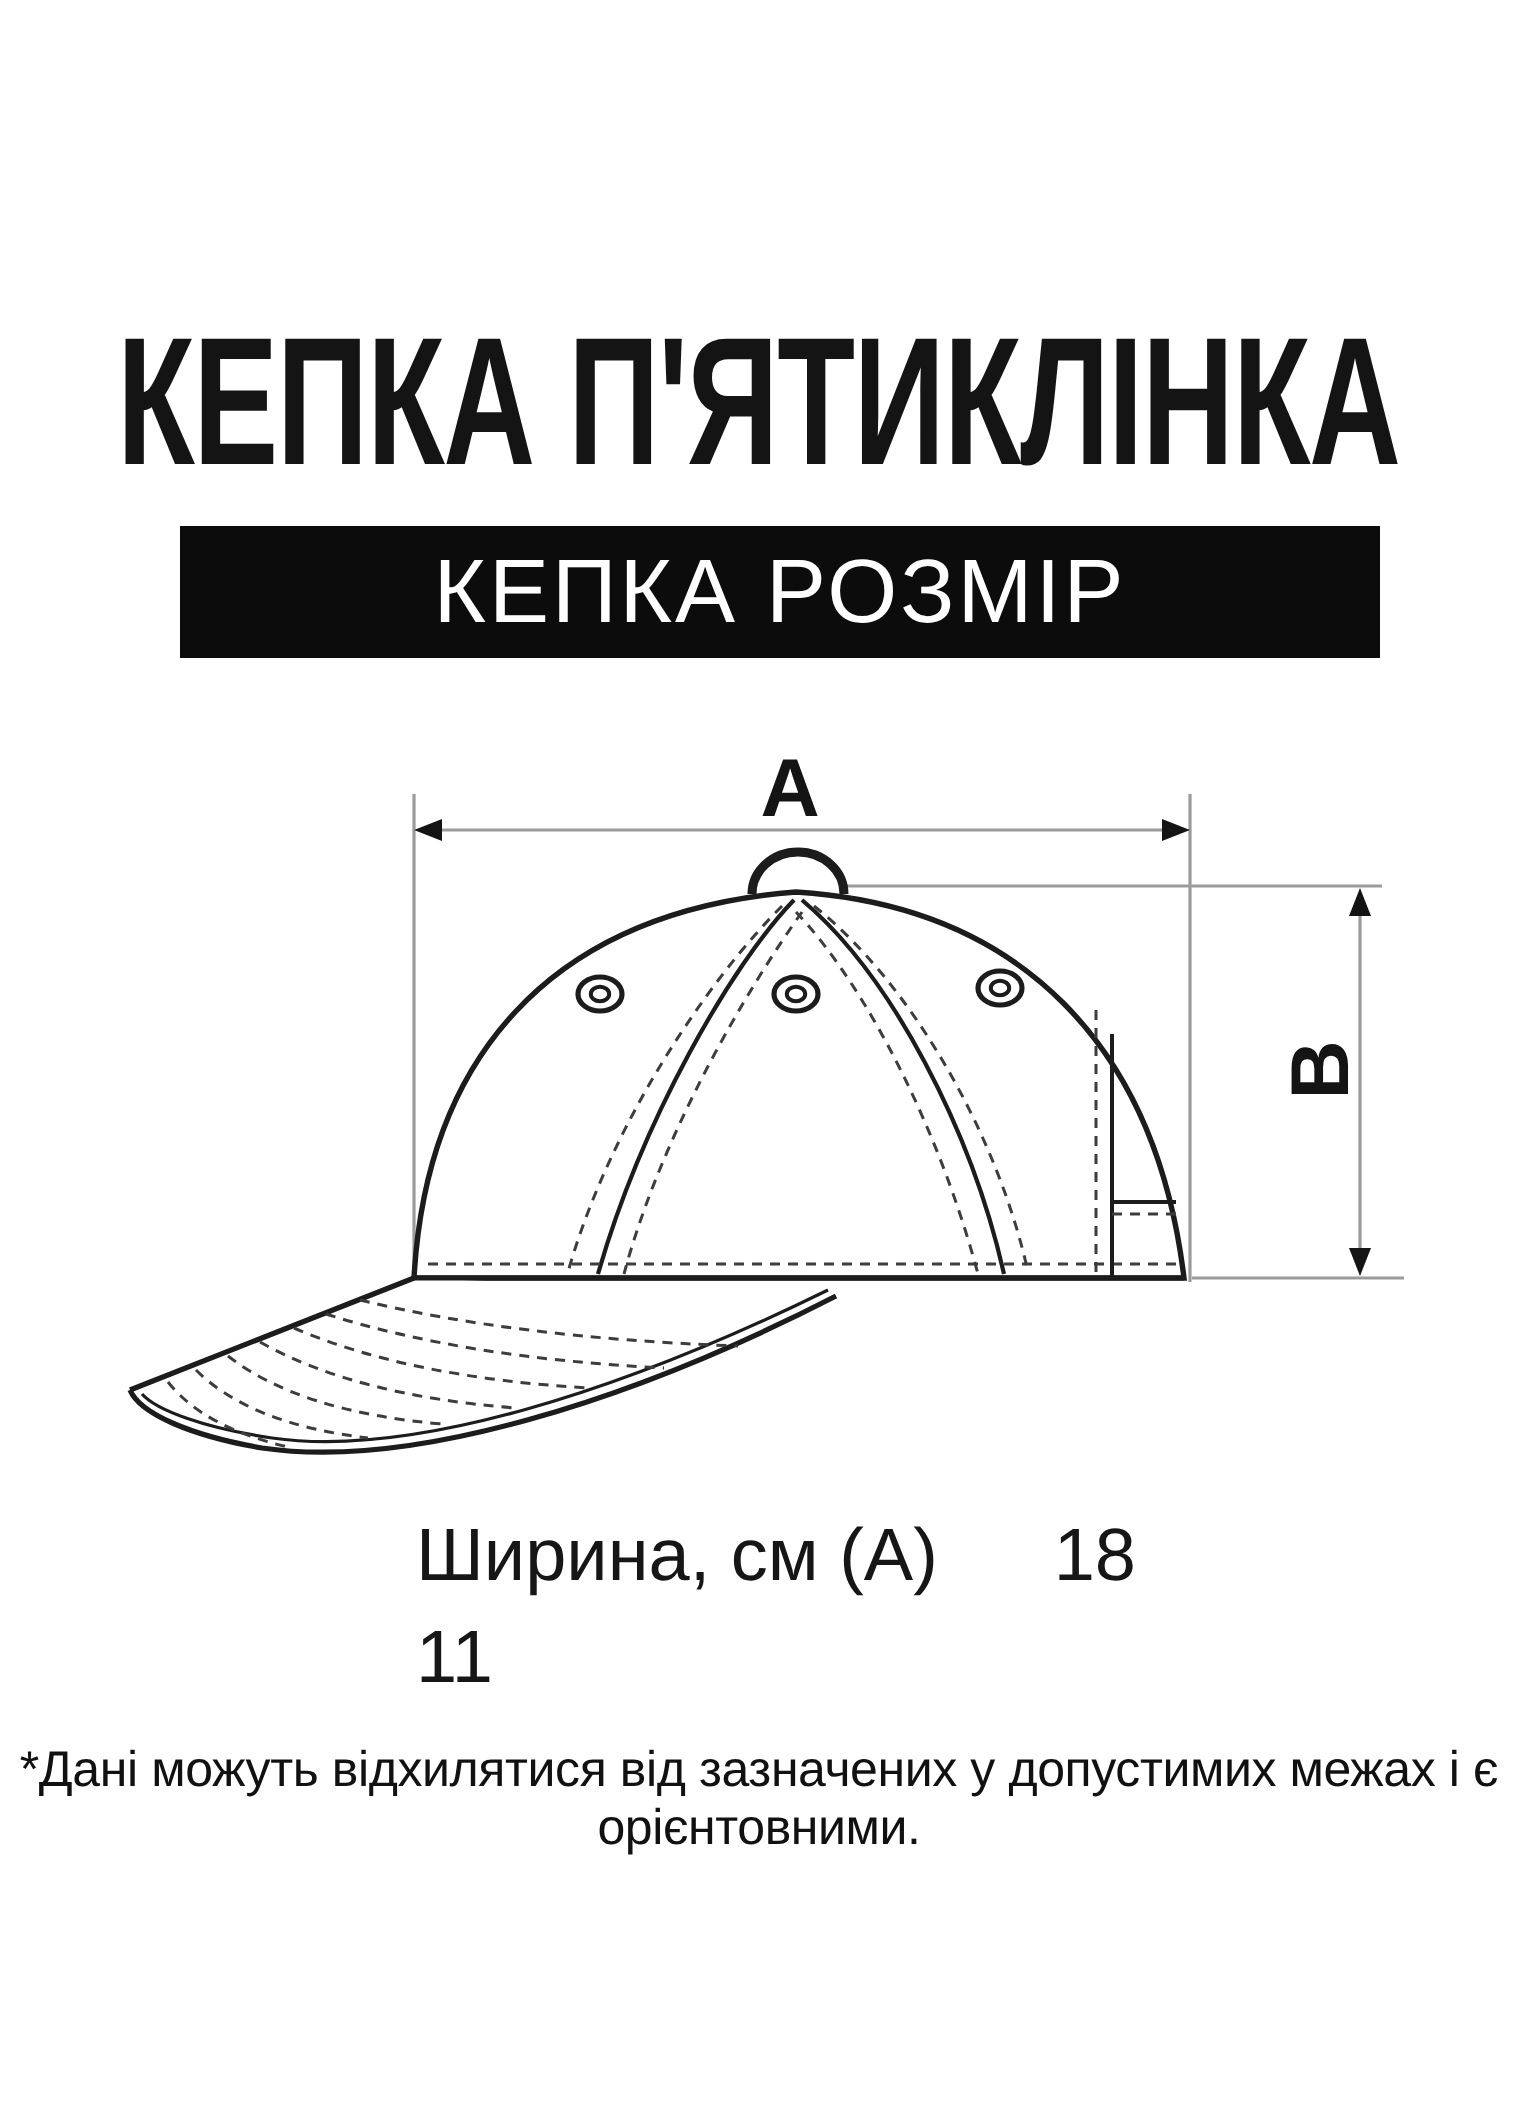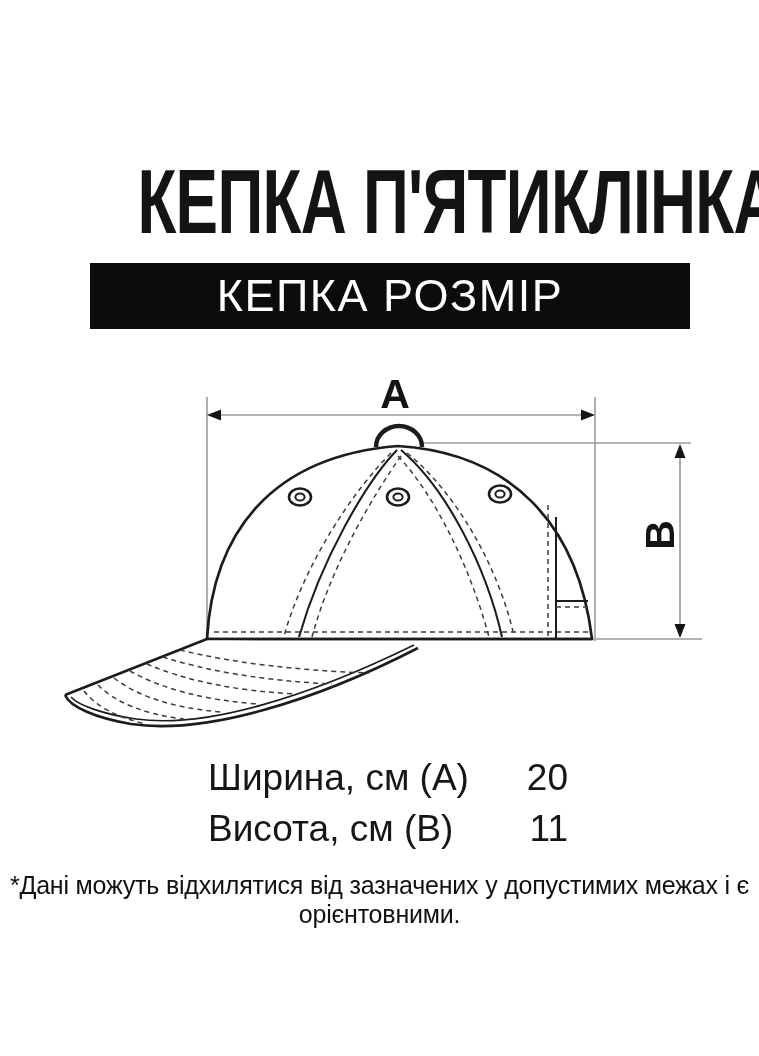--- a/index.html
+++ b/index.html
@@ -2,21 +2,21 @@
 <html><head>
 <meta charset="utf-8">
 <style>
   html,body { margin:0; padding:0; background:#fff; }
   .page {
     position:relative; width:759px; height:1056px; background:#ffffff;
     overflow:hidden; font-family:"Liberation Sans", sans-serif; color:#111;
   }
   .title-wrap {
     position:absolute; top:156px; left:0; width:100%;
-    display:flex; justify-content:flex-start;
+    display:flex; justify-content:center;
   }
   .title-wrap span {
     font-size:91px; font-weight:700; line-height:1; letter-spacing:-1px;
     white-space:nowrap; color:#141414;
     transform:scaleX(0.70); transform-origin:center;
   }
   .banner {
     position:absolute; top:263px; left:90px; width:600px; height:66px;
     background:#0c0c0c; display:flex; align-items:center; justify-content:center;
   }
@@ -123,23 +123,22 @@
         <path class="dash" d="M 163,657 Q 232,679 332,684"></path>
         <path class="dash" d="M 180,650 Q 258,669 369,673"></path>
       </g>
       <line class="ink" stroke-width="2.6" x1="207" y1="639" x2="592" y2="639"></line>
     </g>
   </svg>
 
   <div class="size-table">
     <div class="size-row">
       <span class="size-label">Ширина, см (A)</span>
-      <span class="size-value">20</span>
+      <span class="size-value">18</span>
     </div>
     <div class="size-row">
-      <span class="size-label">Висота, см (B)</span>
       <span class="size-value">11</span>
     </div>
   </div>
 
   <div class="footnote">*Дані можуть відхилятися від зазначених у допустимих межах і є орієнтовними.</div>
 
 </div>
 
 </body></html>

